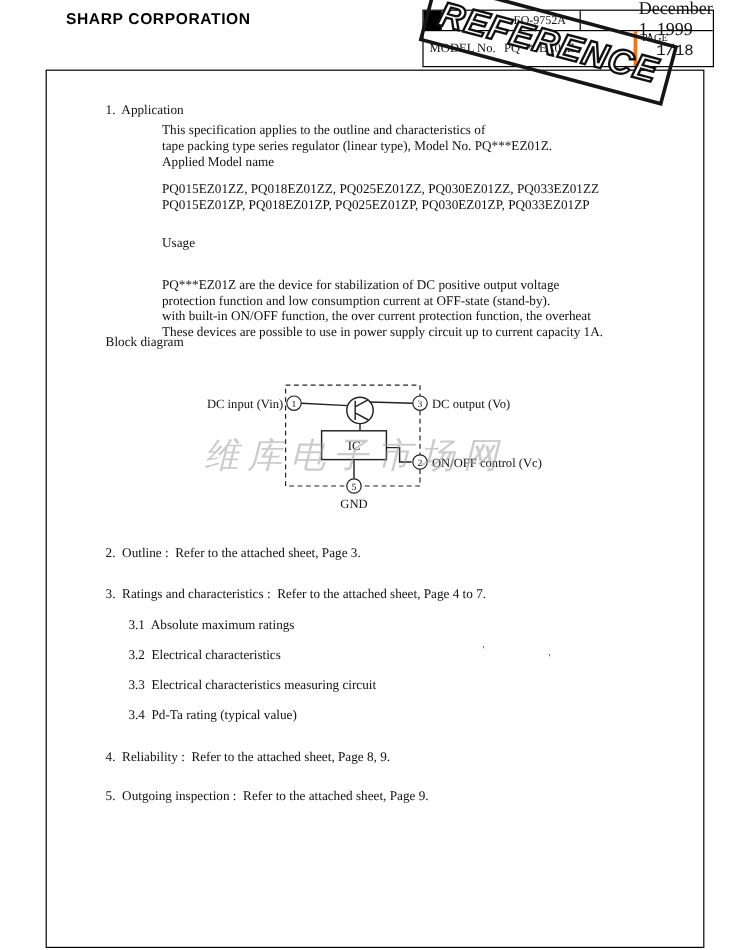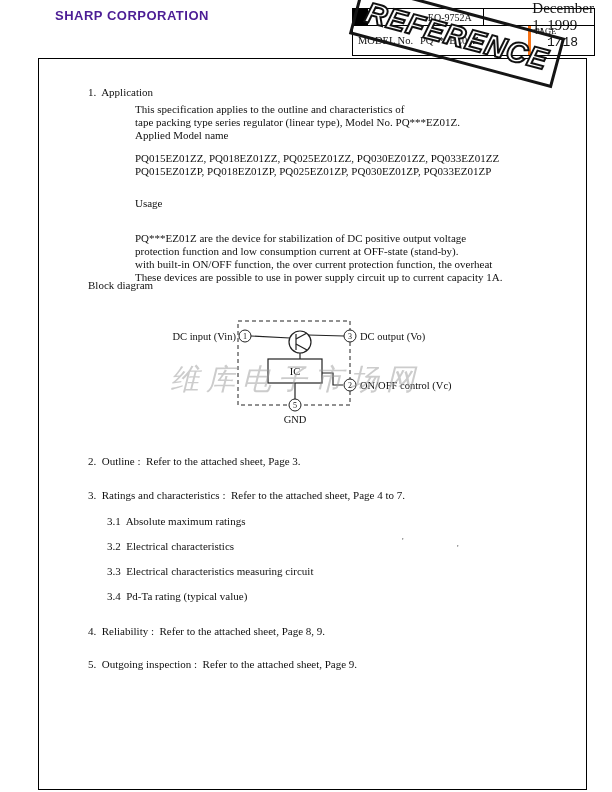--- a/index.html
+++ b/index.html
@@ -1,20 +1,20 @@
 <!DOCTYPE html>
 <html><head>
 <meta charset="utf-8">
 <style>
   html,body{margin:0;padding:0;background:#fff;}
   .page{position:relative;width:612px;height:792px;background:#fff;overflow:hidden;
         font-family:"Liberation Serif",serif;color:#111;}
   .abs{position:absolute;}
   .txt{font:11px/13px "Liberation Serif",serif;color:#111;white-space:pre-wrap;}
-  .company{font:bold 13px "Liberation Sans",sans-serif;letter-spacing:.5px;color:#4c1d95;}
+  .company{font:bold 13px "Liberation Sans",sans-serif;letter-spacing:.5px;color:#000000;}
 
   
   .doc-table{width:241px;border:1px solid #000;font-family:"Liberation Serif",serif;}
   .doc-row{display:flex;}
   .doc-row.top{height:16px;border-bottom:1px solid #000;gap:48px;}
   .doc-row.bot{height:29px;}
   .cell{display:flex;align-items:center;box-sizing:border-box;}
   .cell-black{width:21px;background:#000;border-right:1px solid #000;}
   .cell-ref{width:96px;justify-content:center;font-size:10px;border-right:1px solid #000;}
   .cell-date{flex:1;justify-content:center;font-size:15px;}

